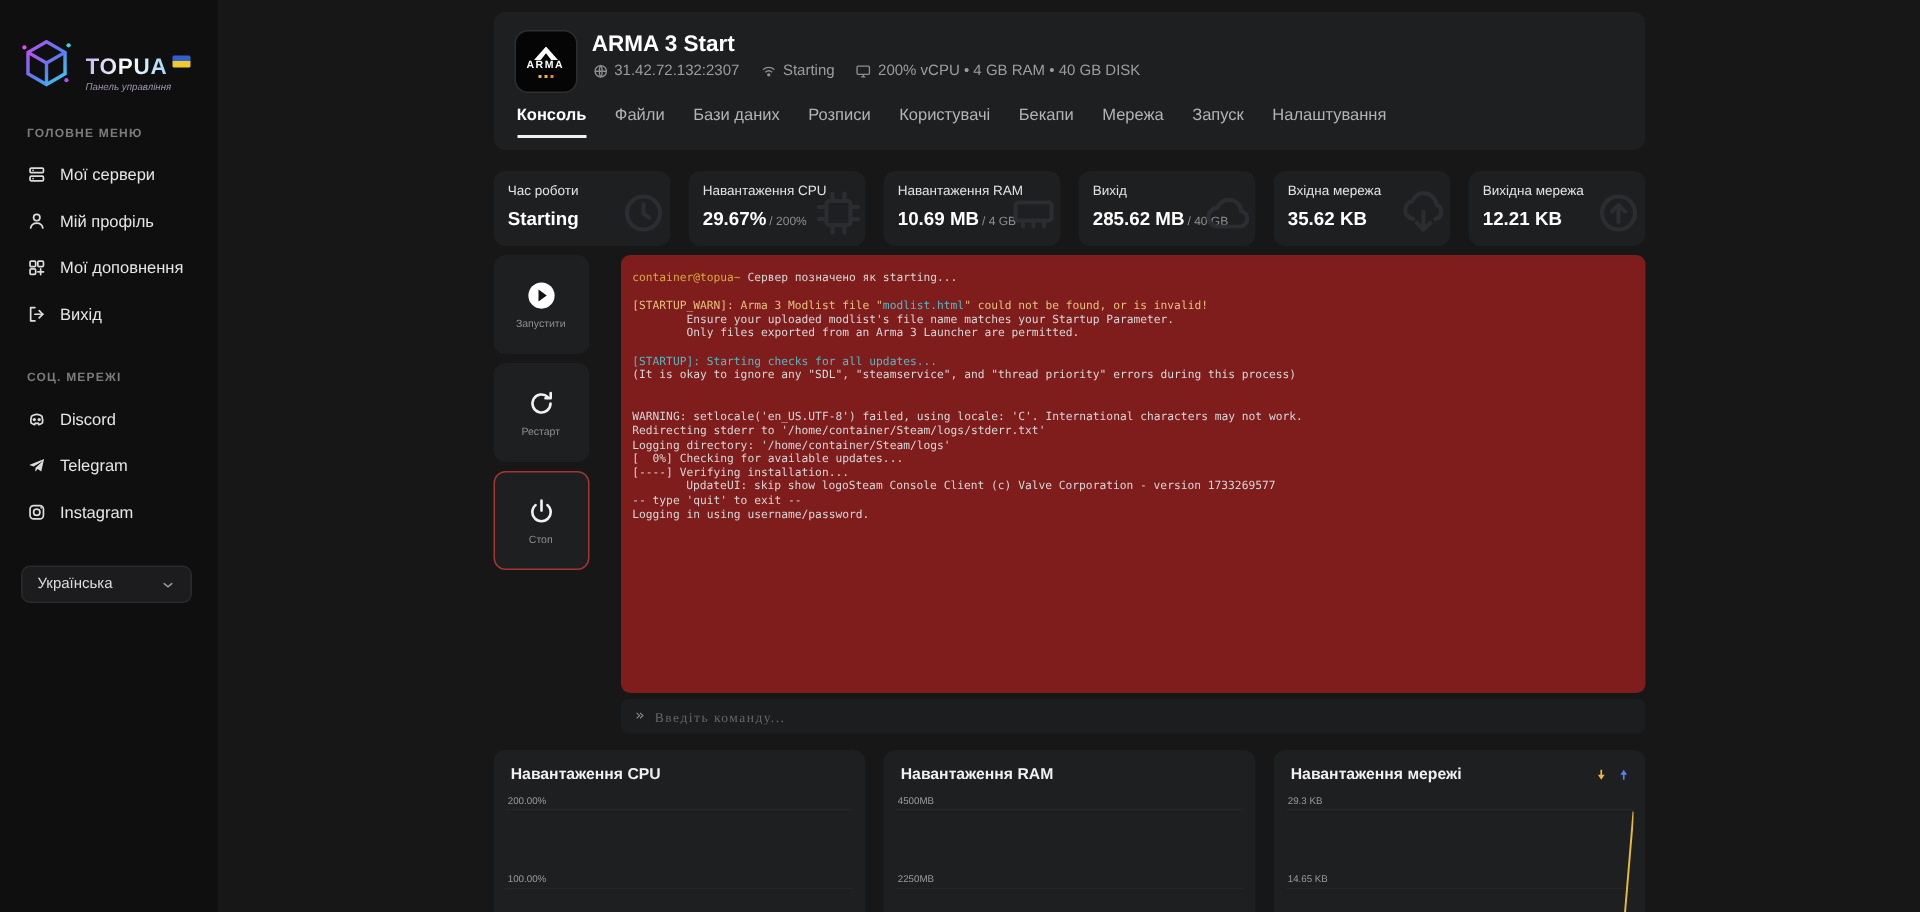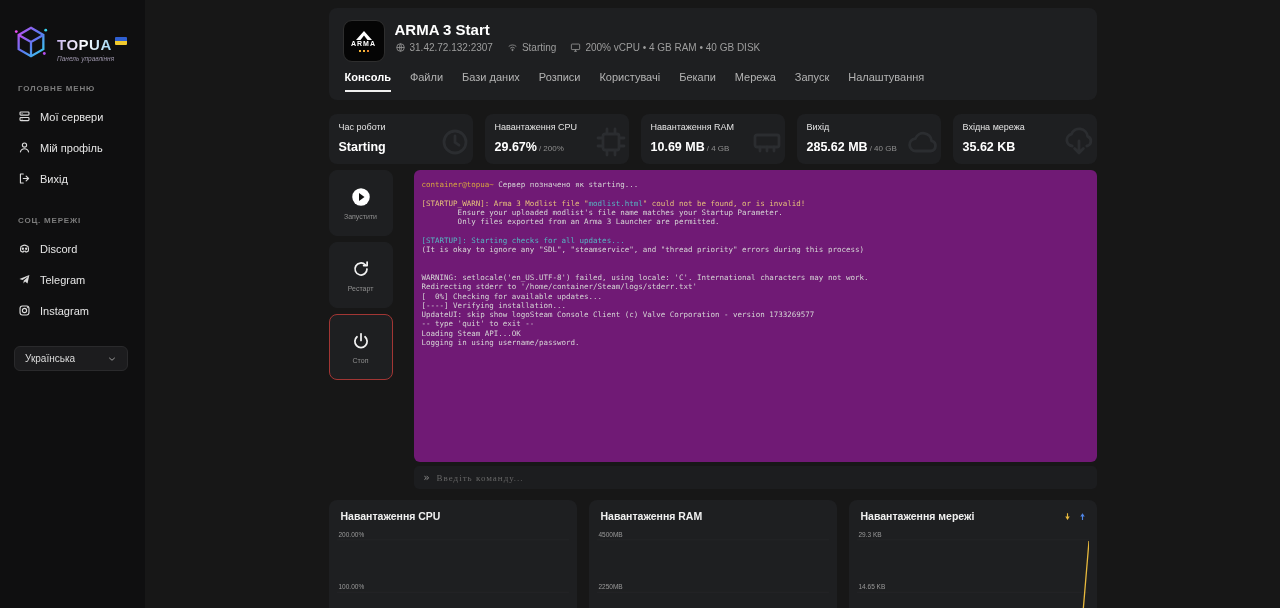--- a/index.html
+++ b/index.html
@@ -53,21 +53,21 @@
   .stat-icon { position:absolute; right:2px; top:12px; width:32px; height:32px; color:#2b2d30; }
 
   
   .console-zone { display:flex; gap:21px; margin-top:6px; }
   .power-col { width:64px; flex:0 0 64px; display:flex; flex-direction:column; gap:6px; }
   .power-btn { width:64px; height:66px; background:#1e1f21; border:1px solid #1e1f21; border-radius:8px; display:flex; flex-direction:column; align-items:center; justify-content:center; gap:6px; cursor:pointer; }
   .power-btn .icon { width:20px; height:20px; color:#f2f2f2; }
   .power-btn .power-label { font-size:7px; color:#8f8f8f; }
   .power-btn.danger { border-color:#a23634; }
   .console-wrap { flex:1; display:flex; flex-direction:column; }
-  .console { background:#701a75; border-radius:6px; height:292px; padding:10px 8px; overflow-y:auto; font-family:"DejaVu Sans Mono", monospace; font-size:7.5px; line-height:9.3px; }
+  .console { background:#7f1d1d; border-radius:6px; height:292px; padding:10px 8px; overflow-y:auto; font-family:"DejaVu Sans Mono", monospace; font-size:7.5px; line-height:9.3px; }
   .console-line { white-space:pre; }
   .cmd-bar { margin-top:4px; background:#1c1d1f; border-radius:5px; height:23px; display:flex; align-items:center; gap:7px; padding:0 10px; }
   .cmd-prompt { color:#8a8a8a; font-size:10px; font-family:"DejaVu Sans Mono", monospace; }
   .cmd-input { flex:1; background:transparent; border:none; outline:none; color:#cccccc; font-family:Liberation Serif, serif; font-size:9px; letter-spacing:1px; }
   .cmd-input::placeholder { color:#666666; }
 
   
   .charts-row { display:flex; gap:12px; margin-top:11px; }
   .chart-card { flex:1; background:#1e1f21; border-radius:8px 8px 0 0; height:170px; position:relative; overflow:hidden; }
   .chart-head { display:flex; justify-content:space-between; align-items:center; padding:10px 10px 0 12px; }
@@ -129,20 +129,31 @@
             <svg viewBox="0 0 16 16" fill="none" stroke="currentColor" stroke-width="1.4" stroke-linecap="round" stroke-linejoin="round">
               <circle cx="8" cy="5" r="2.6"></circle>
               <path d="M3 13.5c.6-2.6 2.6-4 5-4s4.4 1.4 5 4"></path>
             </svg>
           </span>
           <span>Мій профіль</span>
         </div>
         <div class="side-item">
           <span class="icon">
             <svg viewBox="0 0 16 16" fill="none" stroke="currentColor" stroke-width="1.4" stroke-linecap="round" stroke-linejoin="round">
+              <rect x="2.5" y="2.5" width="4.6" height="4.6" rx="1"></rect>
+              <rect x="8.9" y="2.5" width="4.6" height="4.6" rx="1"></rect>
+              <rect x="2.5" y="8.9" width="4.6" height="4.6" rx="1"></rect>
+              <path d="M11.2 9v4.6M8.9 11.3h4.6"></path>
+            </svg>
+          </span>
+          <span>Мої доповнення</span>
+        </div>
+        <div class="side-item">
+          <span class="icon">
+            <svg viewBox="0 0 16 16" fill="none" stroke="currentColor" stroke-width="1.4" stroke-linecap="round" stroke-linejoin="round">
               <path d="M6.5 2.5H3v11h3.5"></path>
               <path d="M10 5l3 3-3 3"></path>
               <path d="M13 8H6.5"></path>
             </svg>
           </span>
           <span>Вихід</span>
         </div>
         <div class="side-header">СОЦ. МЕРЕЖІ</div>
         <div class="side-item">
           <span class="icon">
@@ -283,20 +294,30 @@
               </svg>
             </span>
           </div>
           <div class="stat-card">
             <div class="stat-label">Вхідна мережа</div>
             <div class="stat-value-row"><span class="stat-value">35.62 KB</span></div>
             <span class="stat-icon icon">
               <svg viewBox="0 0 16 16" fill="none" stroke="currentColor" stroke-width="1.4" stroke-linecap="round" stroke-linejoin="round">
                 <path d="M4.6 10a3 3 0 01-.4-5.9 4.2 4.2 0 018.1 1.1 2.5 2.5 0 01-.4 4.8"></path>
                 <path d="M8 7.5v6M5.8 11.3L8 13.5l2.2-2.2"></path>
+              </svg>
+            </span>
+          </div>
+          <div class="stat-card">
+            <div class="stat-label">Вихідна мережа</div>
+            <div class="stat-value-row"><span class="stat-value">12.21 KB</span></div>
+            <span class="stat-icon icon">
+              <svg viewBox="0 0 16 16" fill="none" stroke="currentColor" stroke-width="1.4" stroke-linecap="round" stroke-linejoin="round">
+                <circle cx="8" cy="8" r="5.5"></circle>
+                <path d="M8 11V5.5M5.8 7.5L8 5.3l2.2 2.2"></path>
               </svg>
             </span>
           </div>
         </section>
 
       <section class="console-zone">
         <div class="power-col" id="power-col">
             <button class="power-btn">
               <span class="icon">
                 <svg viewBox="0 0 16 16">
@@ -332,25 +353,25 @@
               <div class="console-line"><span style="color: rgb(229, 192, 123);">[STARTUP_WARN]: Arma 3 Modlist file "</span><span style="color: rgb(86, 182, 194);">modlist.html</span><span style="color: rgb(229, 192, 123);">" could not be found, or is invalid!</span></div>
               <div class="console-line"><span style="color: rgb(214, 214, 214); margin-top: 28px;">        Ensure your uploaded modlist's file name matches your Startup Parameter.</span></div>
               <div class="console-line"><span style="color: rgb(214, 214, 214);">        Only files exported from an Arma 3 Launcher are permitted.</span></div>
               <div class="console-line"><span style="color: rgb(214, 214, 214);"> </span></div>
               <div class="console-line"><span style="color: rgb(86, 182, 194);">[STARTUP]: Starting checks for all updates...</span></div>
               <div class="console-line"><span style="color: rgb(214, 214, 214);">(It is okay to ignore any "SDL", "steamservice", and "thread priority" errors during this process)</span></div>
               <div class="console-line"><span style="color: rgb(214, 214, 214);"> </span></div>
               <div class="console-line"><span style="color: rgb(214, 214, 214);"> </span></div>
               <div class="console-line"><span style="color: rgb(214, 214, 214);">WARNING: setlocale('en_US.UTF-8') failed, using locale: 'C'. International characters may not work.</span></div>
               <div class="console-line"><span style="color: rgb(214, 214, 214); text-align: right;">Redirecting stderr to '/home/container/Steam/logs/stderr.txt'</span></div>
+              <div class="console-line"><span style="color: rgb(214, 214, 214);">Logging directory: '/home/container/Steam/logs'</span></div>
               <div class="console-line"><span style="color: rgb(214, 214, 214);">[  0%] Checking for available updates...</span></div>
               <div class="console-line"><span style="color: rgb(214, 214, 214);">[----] Verifying installation...</span></div>
-              <div class="console-line"><span style="color: rgb(214, 214, 214);">UpdateUI: skip show logoSteam Console Client (c) Valve Corporation - version 1733269577</span></div>
+              <div class="console-line"><span style="color: rgb(214, 214, 214); margin-left: 36px;">UpdateUI: skip show logoSteam Console Client (c) Valve Corporation - version 1733269577</span></div>
               <div class="console-line"><span style="color: rgb(214, 214, 214);">-- type 'quit' to exit --</span></div>
-              <div class="console-line"><span style="color: rgb(214, 214, 214);">Loading Steam API...OK</span></div>
               <div class="console-line"><span style="color: rgb(214, 214, 214);">Logging in using username/password.</span></div>
             </div>
           <div class="cmd-bar">
             <span class="cmd-prompt">»</span>
             <input class="cmd-input" placeholder="Введіть команду..." style="">
           </div>
         </div>
       </section>
 
       <section class="charts-row" id="charts-row">

